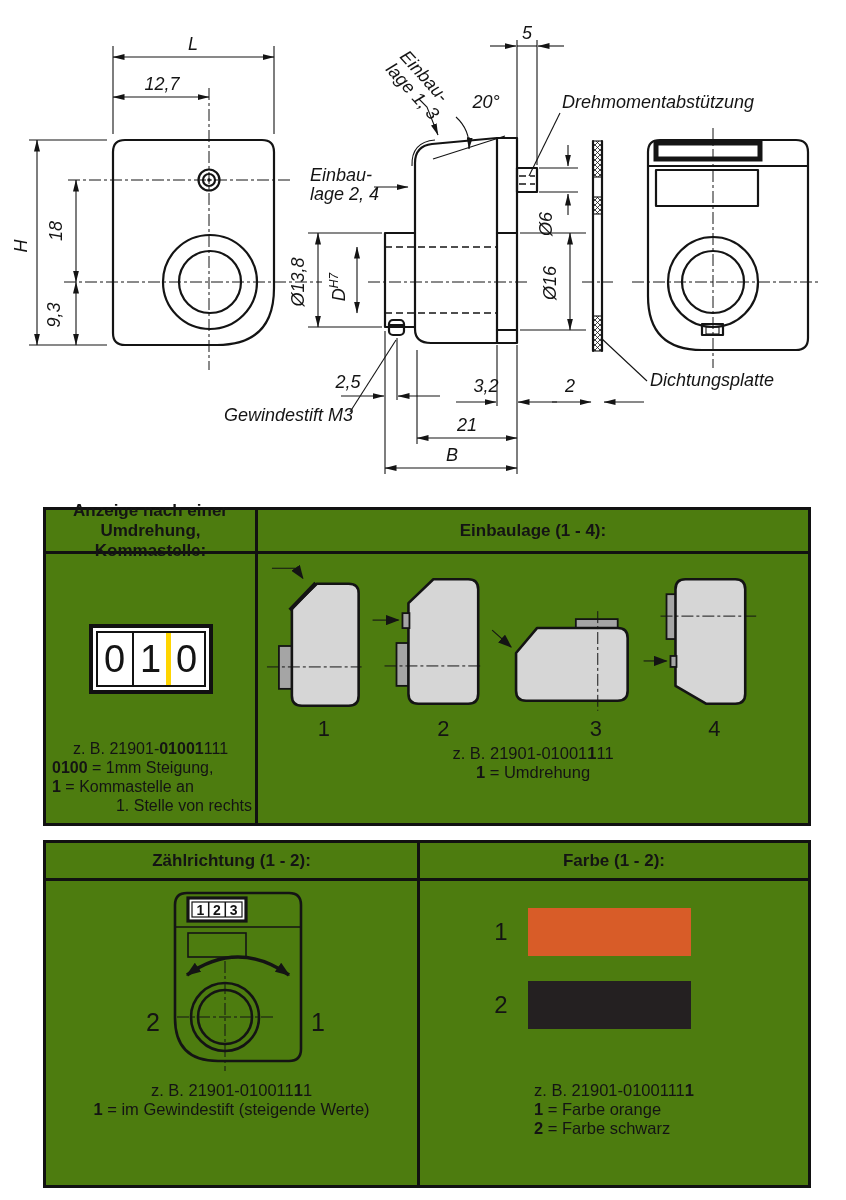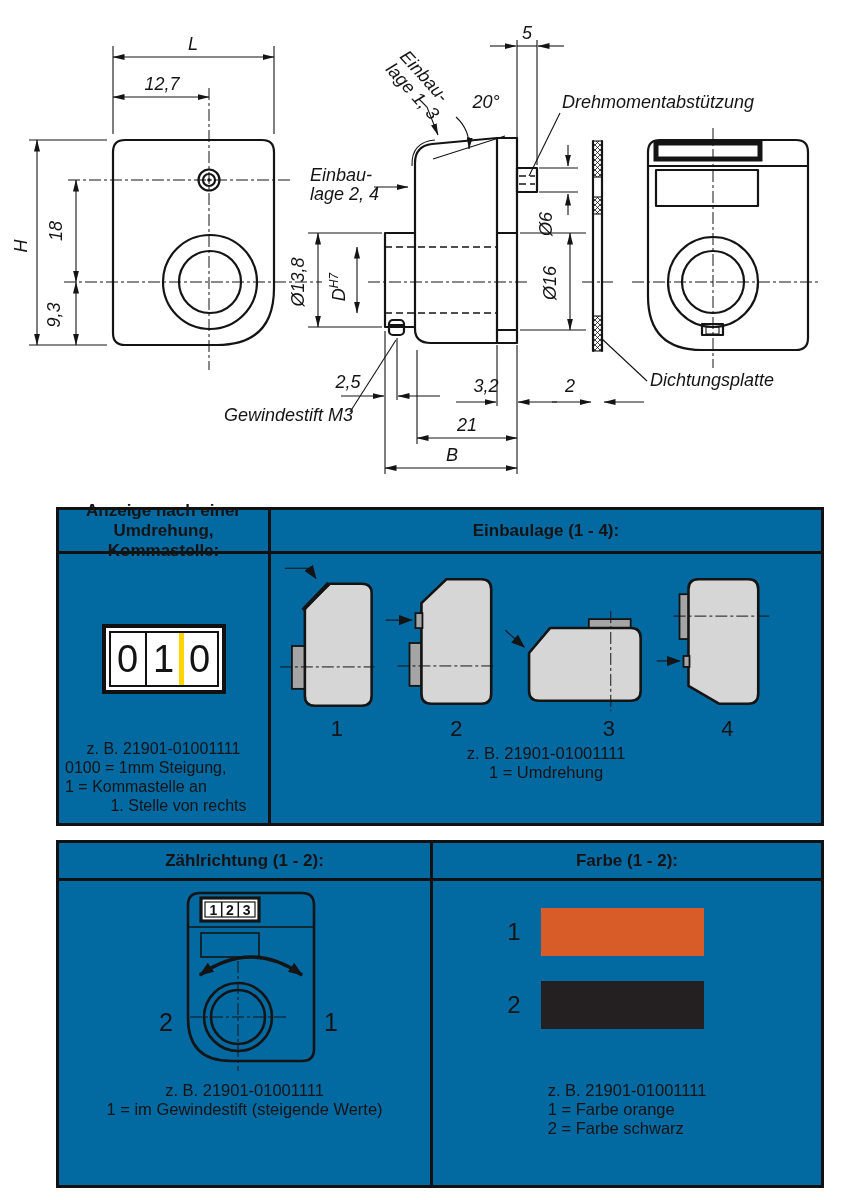--- a/index.html
+++ b/index.html
@@ -13,42 +13,42 @@
   .ol{stroke:var(--c-line);stroke-width:2.2;fill:none;stroke-linejoin:round;stroke-linecap:round;}
   .thin{stroke:var(--c-line);stroke-width:1.1;fill:none;}
   .cl{stroke:var(--c-line);stroke-width:1;fill:none;stroke-dasharray:12 3 3 3;}
   .hid{stroke:var(--c-line);stroke-width:1.3;fill:none;stroke-dasharray:7 4;}
   .dim-t{font-size:18px;font-style:italic;fill:var(--c-line);text-anchor:middle;}
   .lbl-t{font-size:18px;font-style:italic;fill:var(--c-line);text-anchor:start;}
   .shape{fill:var(--c-gray);stroke:var(--c-line);stroke-width:2.6;stroke-linejoin:round;}
   .tab{fill:var(--c-gray_dark);stroke:var(--c-line);stroke-width:1.8;}
   .num-t{font-size:22px;fill:var(--c-line);text-anchor:middle;}
 
-  .tbl{position:absolute;border:3px solid #111;background:#0369a1;display:grid;margin-left:13px;}
+  .tbl{position:absolute;border:3px solid #111;background:#4d7c0f;display:grid;}
   #t1{left:43px;top:507px;width:762px;height:313px;grid-template-columns:212px 1fr;grid-template-rows:44px 1fr;}
   #t2{left:43px;top:840px;width:762px;height:342px;grid-template-columns:374px 1fr;grid-template-rows:38px 1fr;}
   .th{font-weight:bold;font-size:17px;line-height:20px;text-align:center;border-bottom:3px solid #111;
       display:flex;flex-direction:column;justify-content:center;}
   .bdr-r{border-right:3px solid #111;}
   .cell{position:relative;display:flex;flex-direction:column;align-items:center;overflow:hidden;}
 
   
   .counter{margin-top:70px;border:4px solid #111;padding:3px;position:relative;background:#fff;}
   .counter-inner{border:2px solid #111;display:flex;position:relative;}
   .counter-cell{width:34px;height:52px;font-size:38px;line-height:52px;text-align:center;border-right:2px solid #111;}
   .counter-cell.last{border-right:none;}
   .counter-comma{position:absolute;left:68px;top:0;bottom:0;width:5px;background:var(--c-yellow);}
 
   .cap{font-size:16.5px;line-height:19px;text-align:center;}
-  .cap b{font-weight:normal;}
+  .cap b{font-weight:bold;}
   .cap-lines{width:fit-content;margin:0 auto;text-align:left;}
   #t1-left-cap{margin-top:auto;padding:0 3px 8px 3px;font-size:16px;line-height:19px;width:100%;box-sizing:border-box;}
   #t1-left-cap .l1{text-align:center;}
   #t1-left-cap .l2,#t1-left-cap .l3{text-align:left;padding-left:3px;}
-  #t1-left-cap .l4{text-align:center;padding-left:30px;}
+  #t1-left-cap .l4{text-align:right;padding-left:30px;}
 
   .farbe-row{display:flex;align-items:center;align-self:flex-start;margin-left:68px;}
   .farbe-num{font-size:24px;width:26px;text-align:center;}
   .swatch{width:163px;height:48px;margin-left:14px;}
   .swatch-orange{background:var(--c-orange);}
   .swatch-black{background:var(--c-swatch_black);}
 </style>
 </head>
 <body>
 

